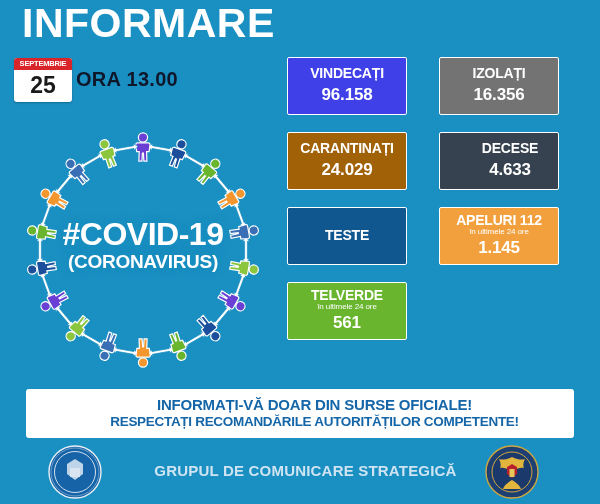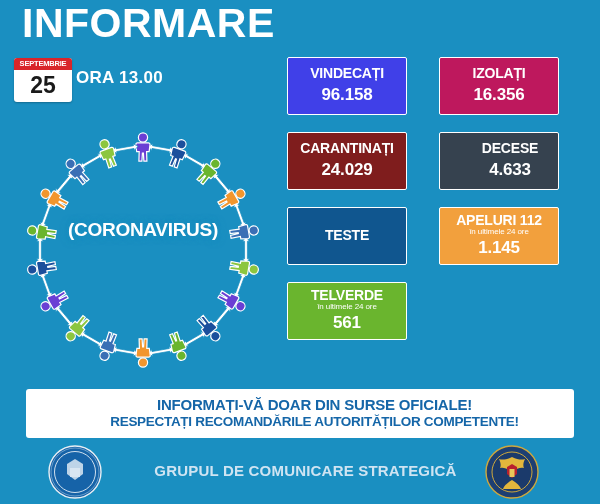--- a/index.html
+++ b/index.html
@@ -28,21 +28,21 @@
     background:#d9252a; color:#ffffff;
     font-size:7.5px; font-weight:bold; letter-spacing:-0.2px;
     text-align:center; line-height:12px; height:12px;
   }
   .calendar .cal-day {
     color:#1a1a1a; font-size:23px; font-weight:bold;
     text-align:center; line-height:31px; height:31px;
   }
   .hour-label {
     position:absolute; left:76px; top:68px;
-    font-size:17px; font-weight:bold; color:#ffffff;
+    font-size:20px; font-weight:bold; color:#0f172a;
     letter-spacing:0.3px;
   }
 
   
   .circle-wrap {
     position:absolute; left:18px; top:126px;
     width:250px; height:248px;
   }
   .circle-wrap svg { display:block; }
   .covid-text {
@@ -212,34 +212,35 @@
         <g transform="translate(58.8,45.1) rotate(320.0)">
           <use xlink:href="#person" fill="#3a6fb5" stroke="#ffffff" stroke-width="1.2"></use>
         </g>
         <use xlink:href="#arrow2" transform="translate(107.1,22.6) rotate(350.0)"></use>
         <g transform="translate(89.8,27.2) rotate(340.0)">
           <use xlink:href="#person" fill="#8cc63f" stroke="#ffffff" stroke-width="1.2"></use>
         </g>
       </g>
   </svg>
   <div class="covid-text">
+    <div class="line1">#COVID-19</div>
     <div class="line2">(CORONAVIRUS)</div>
   </div>
 </div>
 
 <div class="stats">
     <div class="stat-box" style="background: rgb(64, 64, 232);">
       <div class="stat-label">VINDECAȚI</div>
       <div class="stat-value">96.158</div>
     </div>
-    <div class="stat-box" style="background: #be185d;">
+    <div class="stat-box" style="background: #737373;">
       <div class="stat-label">IZOLAȚI</div>
       <div class="stat-value">16.356</div>
     </div>
-    <div class="stat-box" style="background: #7f1d1d;">
+    <div class="stat-box" style="background: #a16207;">
       <div class="stat-label">CARANTINAȚI</div>
       <div class="stat-value">24.029</div>
     </div>
     <div class="stat-box" style="background: rgb(54, 66, 79); padding-left: 24px;">
       <div class="stat-label">DECESE</div>
       <div class="stat-value">4.633</div>
     </div>
     <div class="stat-box" style="background: rgb(16, 86, 143);">
       <div class="stat-label">TESTE</div>
     </div>

